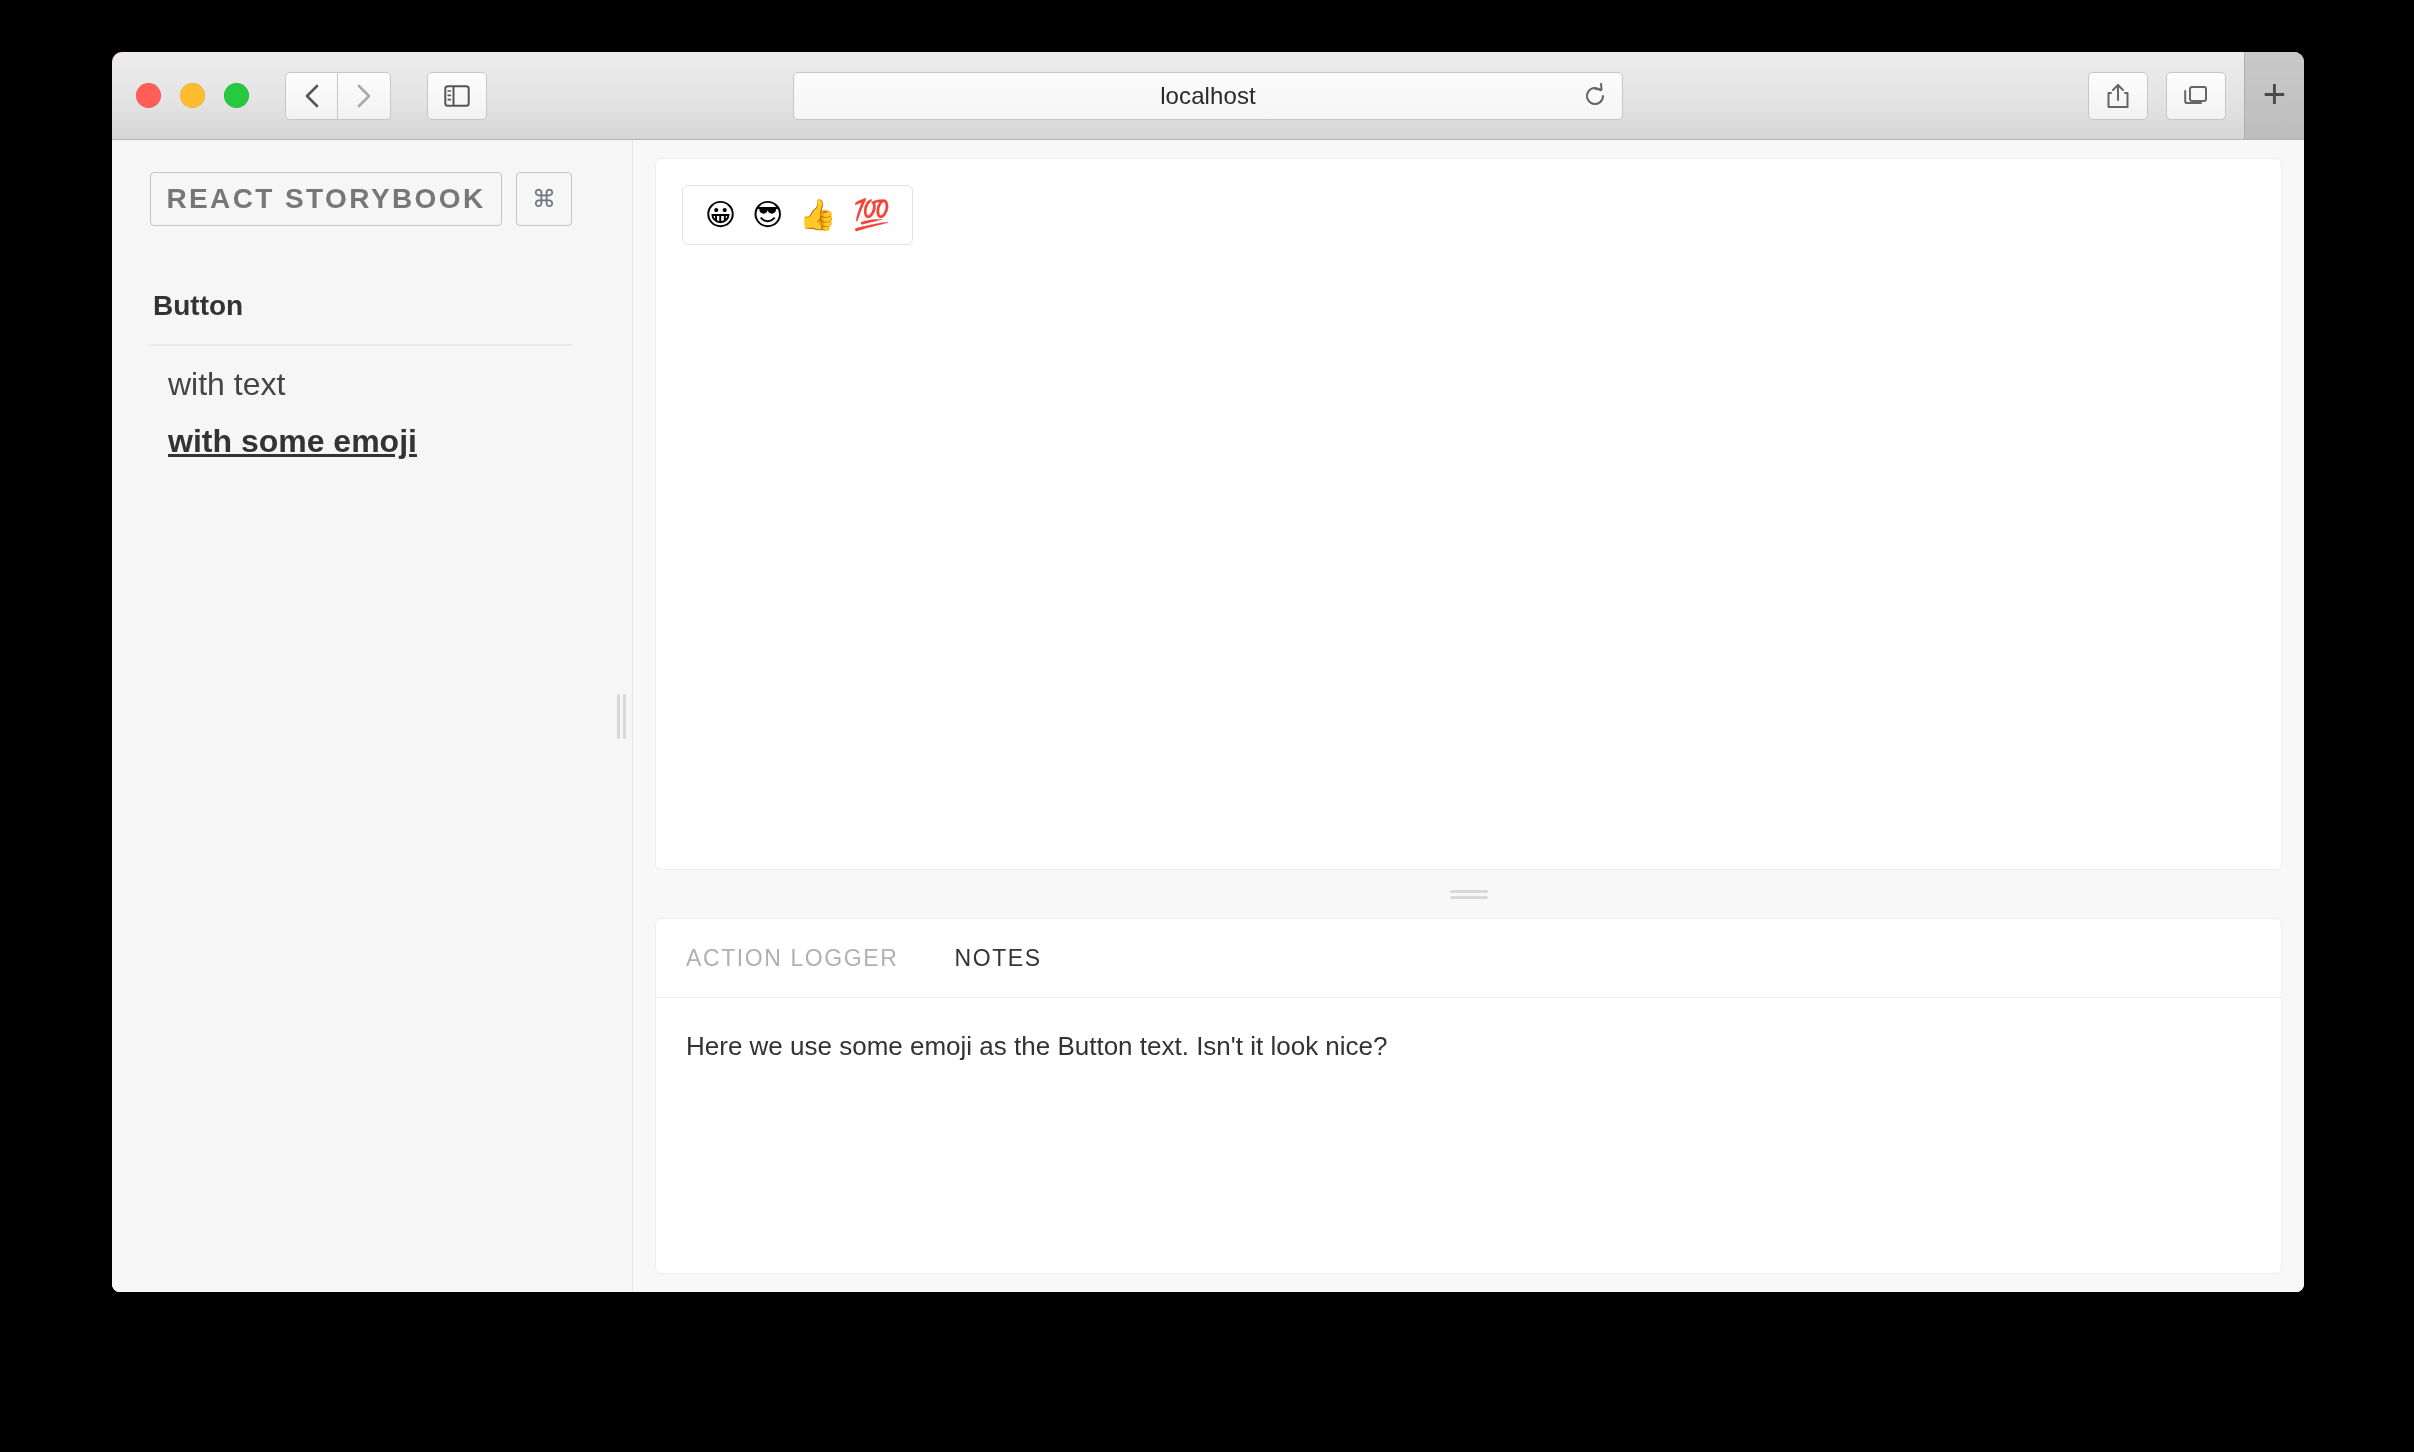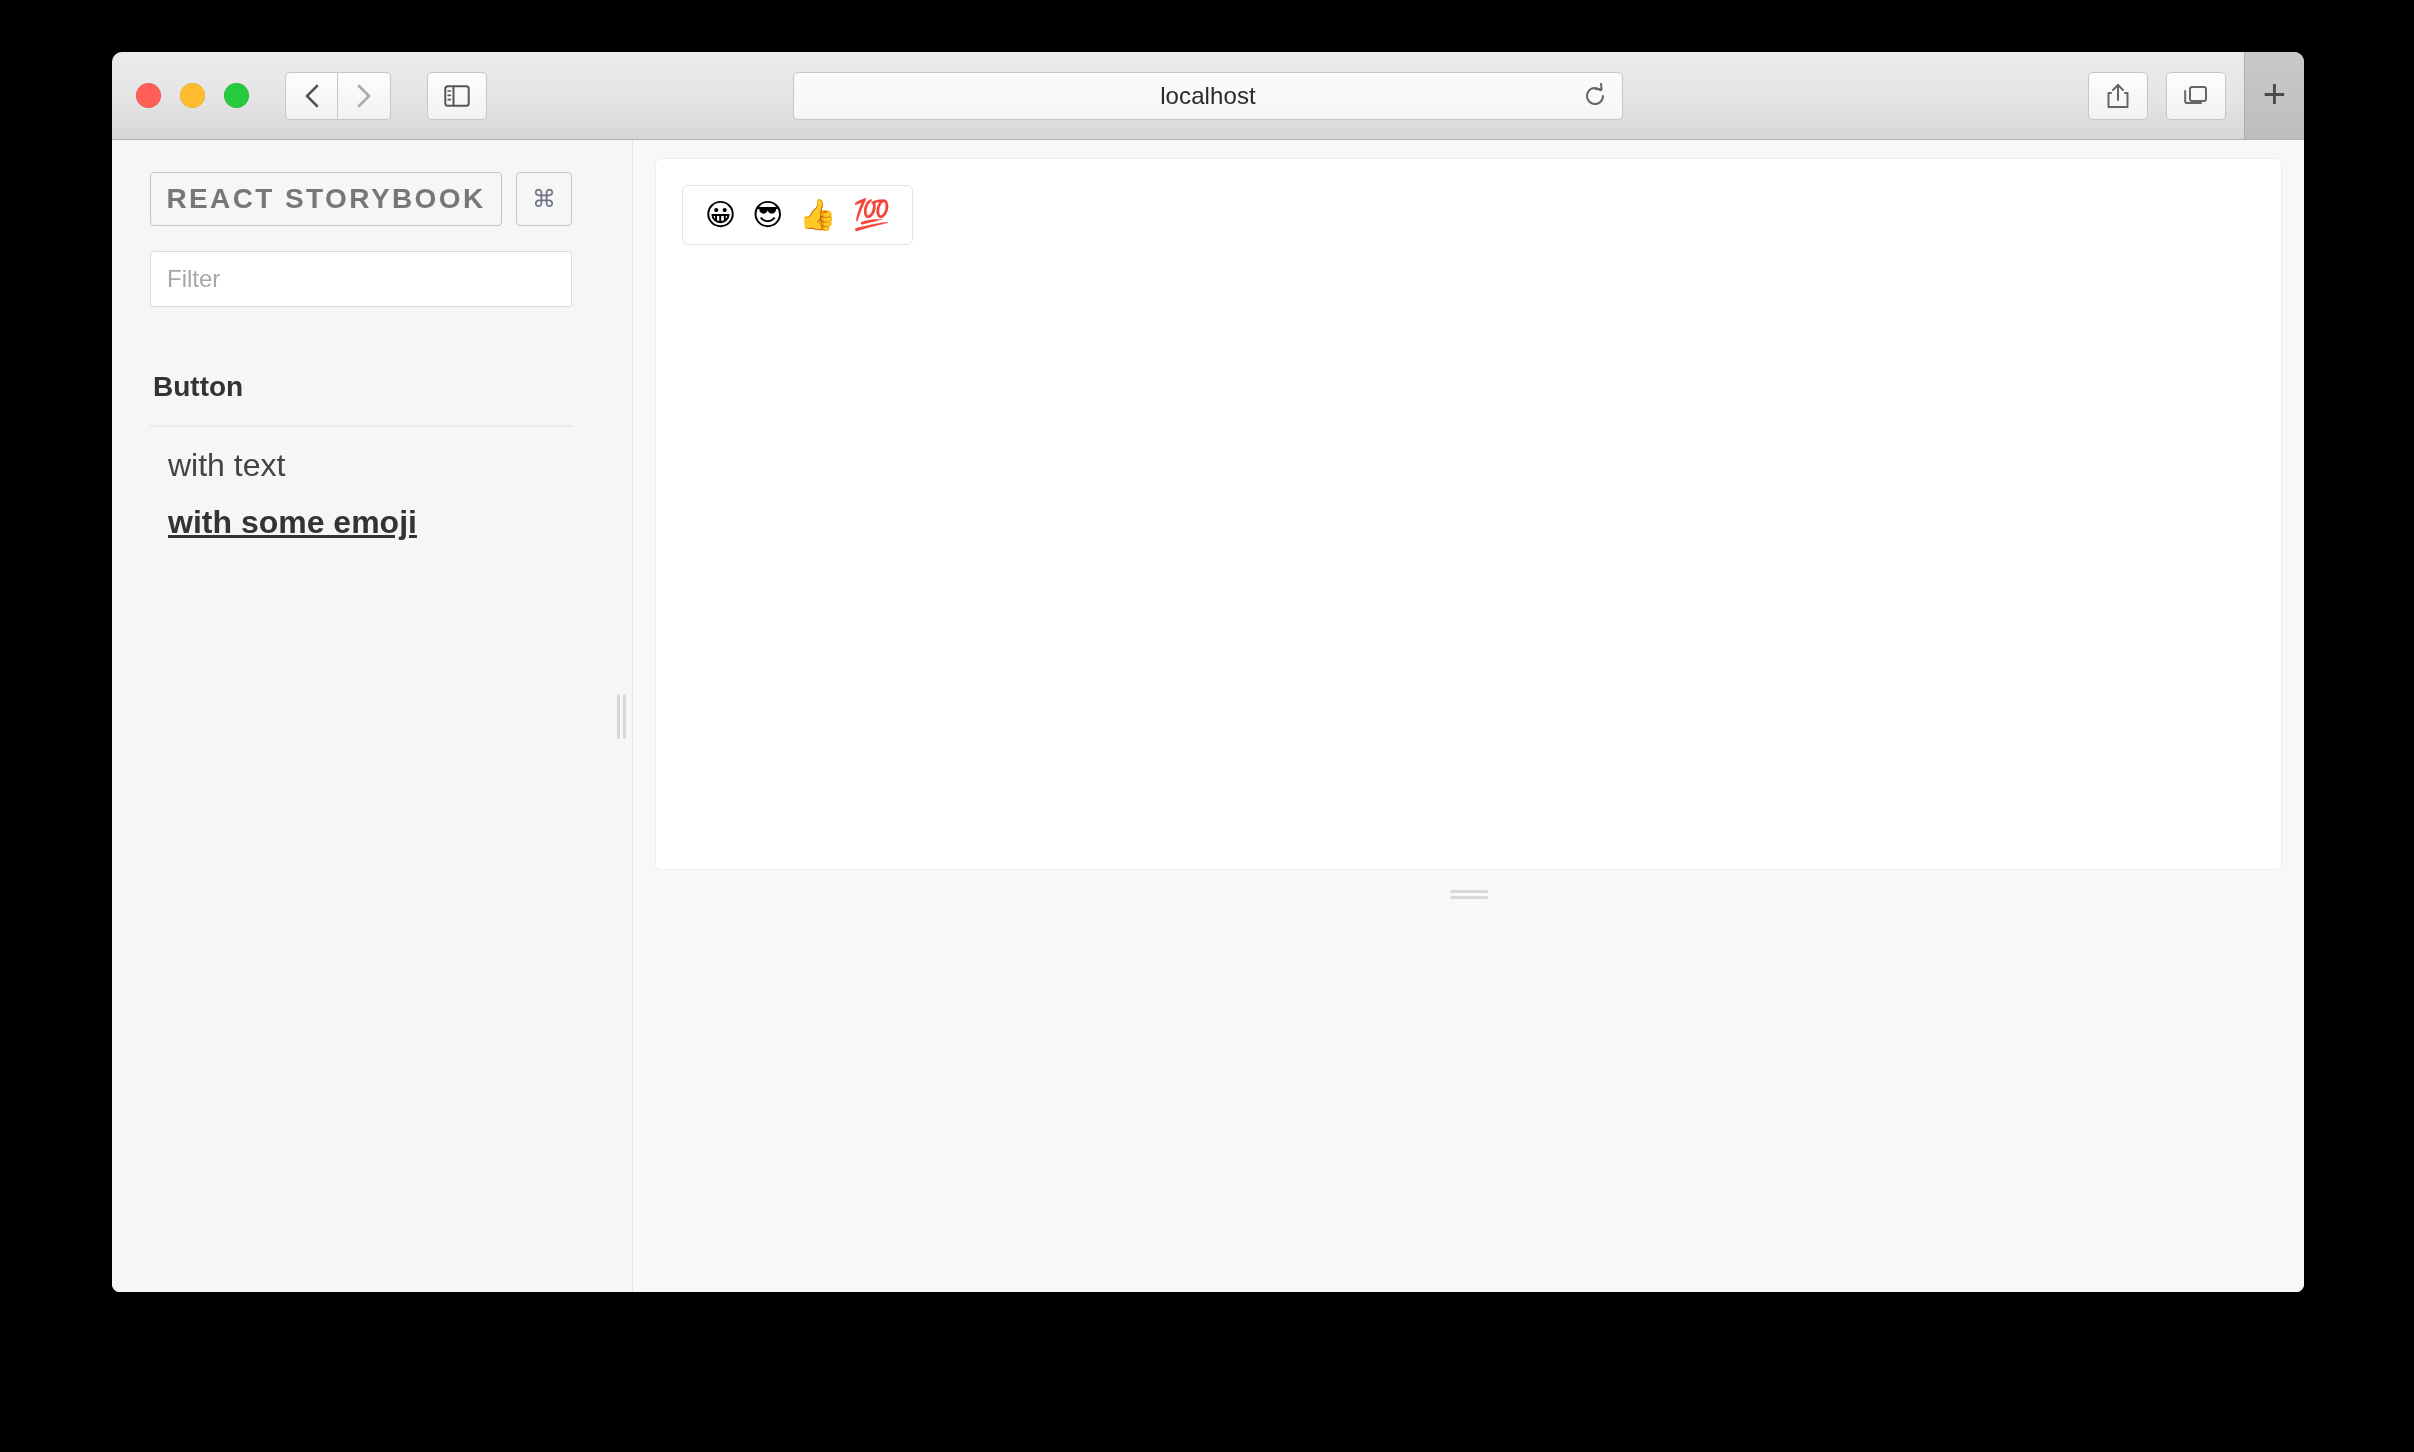--- a/index.html
+++ b/index.html
@@ -399,21 +399,20 @@
   <div class="app">
 
     <div class="sidebar">
       <div class="sb-head">
         <div class="sb-title">REACT STORYBOOK</div>
         <div class="sb-shortcut">
           <span>⌘</span>
         </div>
       </div>
 
-      <input class="sb-filter" type="text" placeholder="Filter" style="">
 
       <div class="kind-block">
         <div class="kind-title">Button</div>
         <div class="kind-divider"></div>
         <div class="story-item">with text</div>
         <div class="story-item selected">with some emoji</div>
       </div>
     </div>
 
     <div class="v-resizer">
@@ -434,16 +433,25 @@
         </div>
       </div>
 
       <div class="h-resizer">
         <div class="h-grip">
           <span></span>
             <span></span>
         </div>
       </div>
 
+      <div class="bottom-panel">
+        <div class="tabbar">
+          <div class="tab">ACTION LOGGER</div>
+          <div class="tab active">NOTES</div>
+        </div>
+        <div class="notes-body">
+          <div class="notes-text">Here we use some emoji as the Button text. Isn't it look nice?</div>
+        </div>
+      </div>
 
     </div>
   </div>
 </div>
 
 </body></html>

